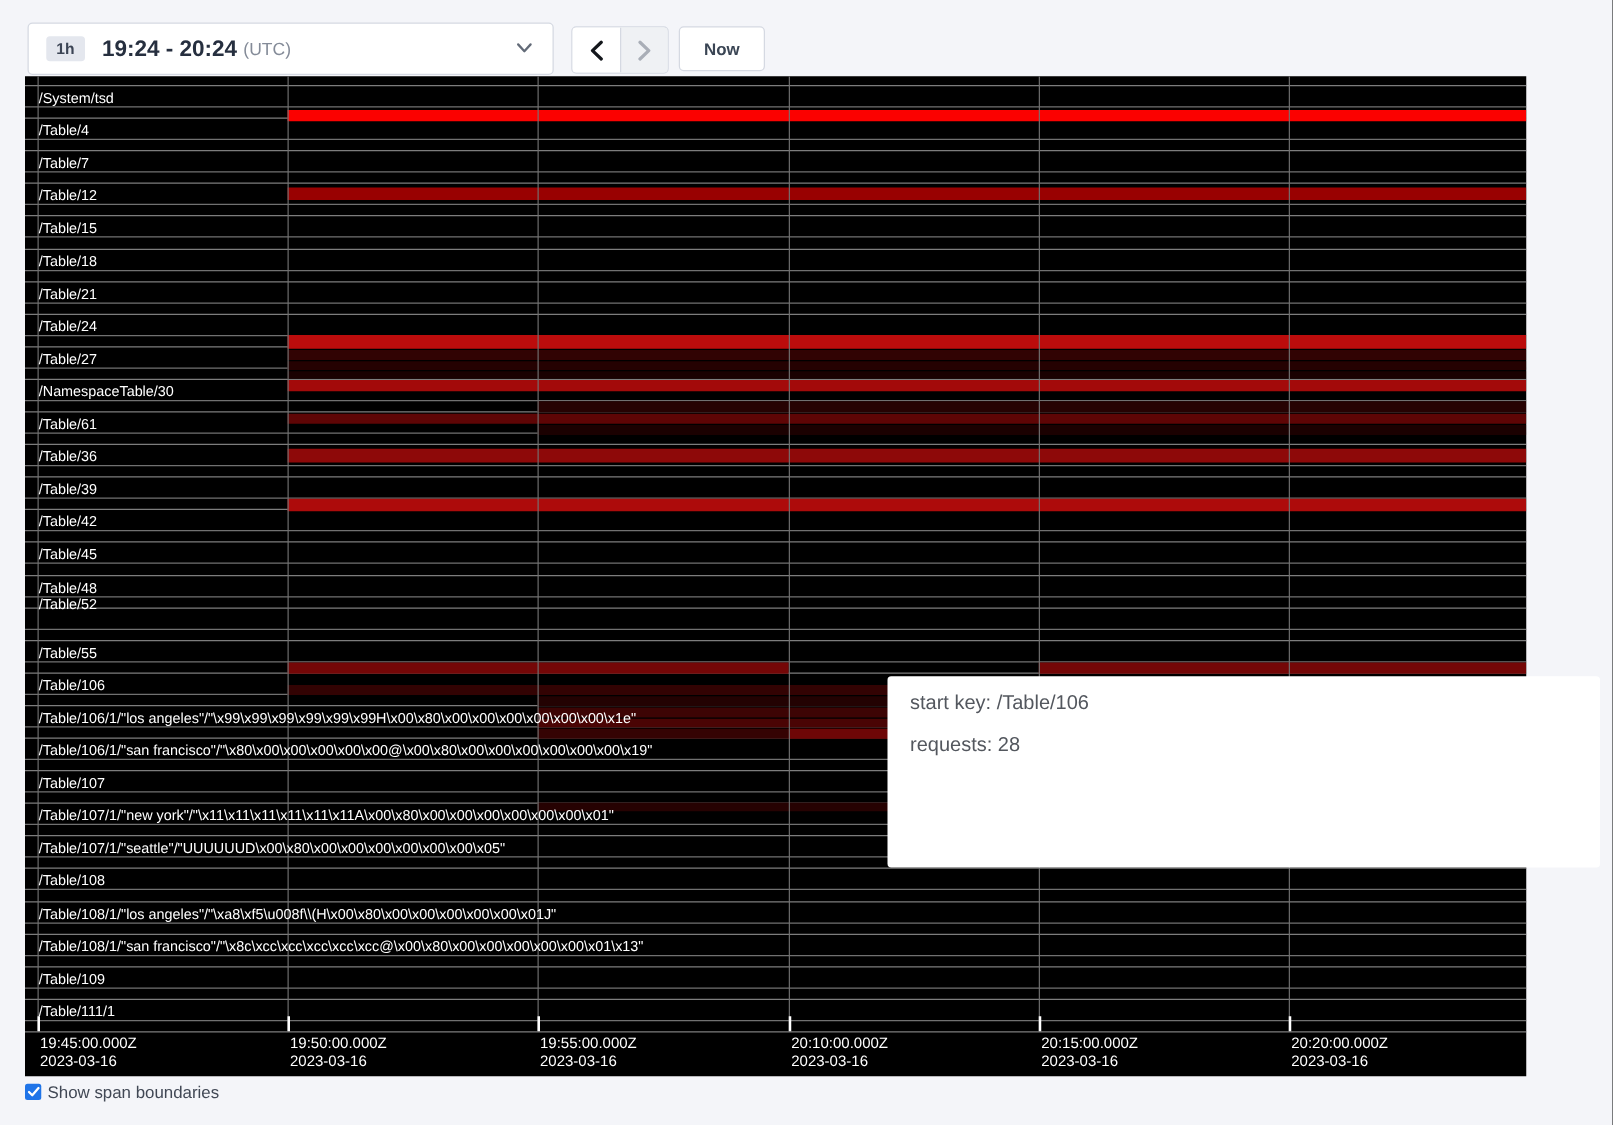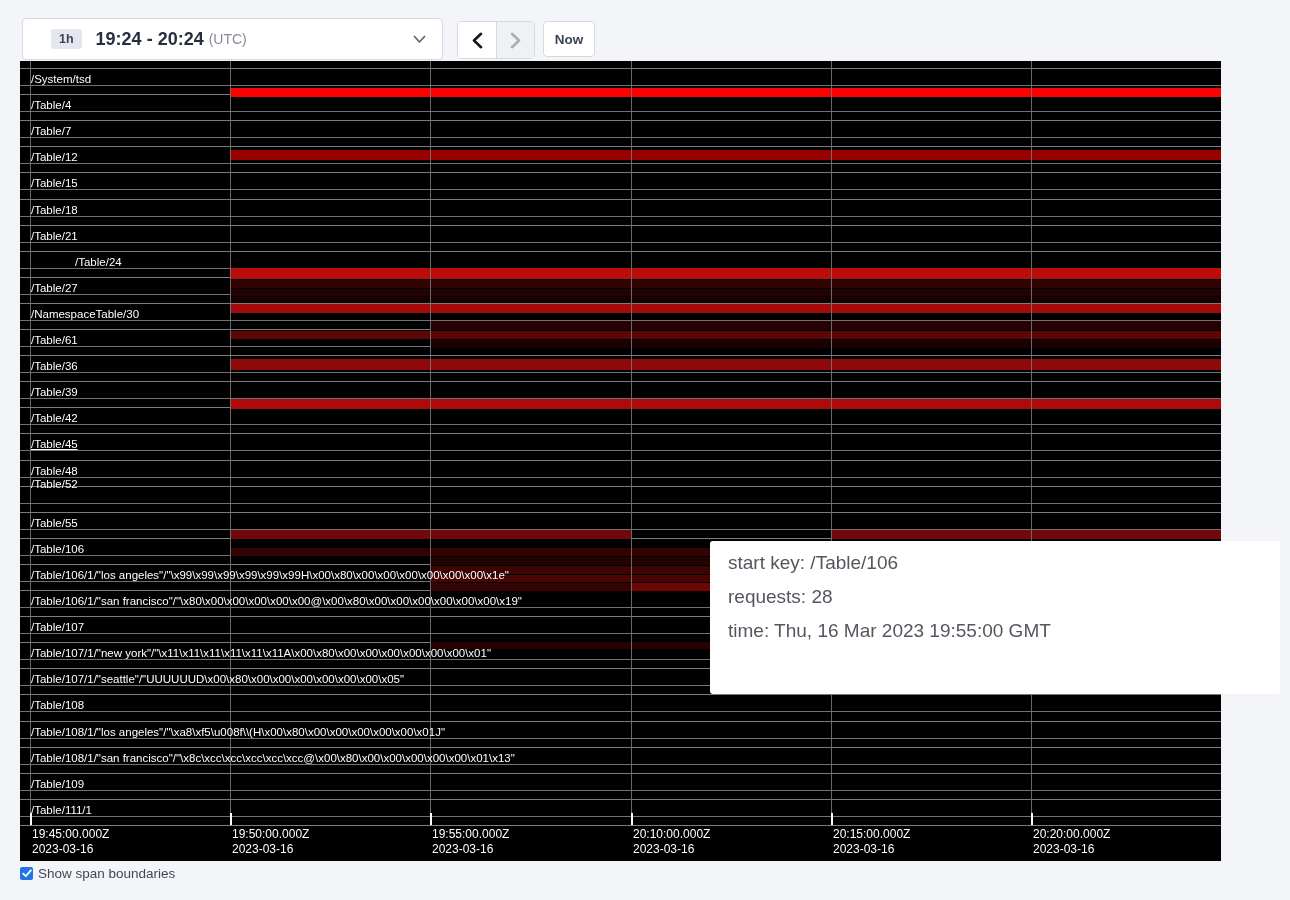--- a/index.html
+++ b/index.html
@@ -8,40 +8,40 @@
     background:#f4f5f9;
     font-family:"Liberation Sans", sans-serif;
     position:relative;
   }
   
   .toolbar{position:absolute;left:0;top:0;width:1290px;height:61px;}
   .time-select{
     position:absolute;left:22px;top:18px;width:421px;height:42px;
     background:#fff;border:1px solid #d5d9e2;border-radius:4px;
     box-sizing:border-box;display:flex;align-items:center;
-    padding:0 16px 0 28px;cursor:pointer;
+    padding:0 16px 0 14px;cursor:pointer;
   }
   .dur-badge{
     background:#e4e7ee;color:#3c4555;font-weight:700;font-size:12.5px;
     padding:3px 8px;border-radius:3px;margin-right:14px;
   }
   .range-text{font-weight:700;font-size:18px;color:#262f3f;}
   .tz-text{font-size:14px;color:#848b98;margin-left:5px;}
   .spacer{flex:1;}
   .btn-group{
     position:absolute;left:457px;top:21px;height:36px;display:flex;
     border:1px solid #d5d9e2;border-radius:4px;overflow:hidden;background:#fff;
   }
   .nav-btn{
     width:38px;height:100%;display:flex;align-items:center;justify-content:center;
     background:#fff;cursor:pointer;box-sizing:border-box;
   }
   .nav-btn.next{background:#eff1f4;border-left:1px solid #d5d9e2;cursor:default;}
   .now-btn{
-    position:absolute;left:543px;top:21px;width:52px;height:36px;
+    position:absolute;left:543px;top:21px;width:69px;height:36px;
     background:#fff;border:1px solid #d5d9e2;border-radius:4px;
     box-sizing:border-box;display:flex;align-items:center;justify-content:center;
     font-size:13.5px;font-weight:700;color:#3a4554;cursor:pointer;
   }
   
   .kv{
     position:absolute;left:20px;top:61px;width:1201px;height:800px;
     background:#000;overflow:hidden;
   }
   .hline{position:absolute;left:0;right:0;height:1px;background:#7d7d7d;}
@@ -54,21 +54,21 @@
     white-space:pre;z-index:5;
   }
   .axis-label{position:absolute;top:766px;color:#ffffff;font-size:12px;line-height:15px;white-space:nowrap;z-index:5;}
   
   .kv-tooltip{
     position:absolute;left:710px;top:541px;width:570px;height:153px;
     background:#ffffff;border-radius:3px;box-sizing:border-box;
     padding:12px 18px;z-index:10;
   }
   .kv-tooltip .tline{
-    font-size:19px;color:#53575e;line-height:19px;margin-bottom:15px;
+    font-size:16px;color:#53575e;line-height:19px;margin-bottom:15px;
     white-space:nowrap;
   }
   
   .footer{position:absolute;left:20px;top:866px;display:flex;align-items:flex-start;}
   .cbx{
     width:13px;height:13px;background:#1f74e8;border-radius:2px;margin-top:1px;
     display:flex;align-items:center;justify-content:center;cursor:pointer;flex:0 0 auto;
   }
   .cbx-label{font-size:13.5px;color:#414855;margin-left:5px;line-height:16px;}
 </style>
@@ -223,48 +223,47 @@
       <div>20:20:00.000Z</div>
       <div>2023-03-16</div>
     </div>
     <div class="rowlabel" style="top: 12px;">/System/tsd</div>
     <div class="rowlabel" style="top: 38.1px;">/Table/4</div>
     <div class="rowlabel" style="top: 64.2px;">/Table/7</div>
     <div class="rowlabel" style="top: 90.3px;">/Table/12</div>
     <div class="rowlabel" style="top: 116.4px;">/Table/15</div>
     <div class="rowlabel" style="top: 142.5px;">/Table/18</div>
     <div class="rowlabel" style="top: 168.6px;">/Table/21</div>
-    <div class="rowlabel" style="top: 194.7px; margin-left: 44px;">/Table/24</div>
+    <div class="rowlabel" style="top: 194.7px;">/Table/24</div>
     <div class="rowlabel" style="top: 220.8px;">/Table/27</div>
     <div class="rowlabel" style="top: 246.9px;">/NamespaceTable/30</div>
     <div class="rowlabel" style="top: 273px;">/Table/61</div>
     <div class="rowlabel" style="top: 299.1px;">/Table/36</div>
     <div class="rowlabel" style="top: 325.2px;">/Table/39</div>
     <div class="rowlabel" style="top: 351.3px;">/Table/42</div>
-    <div class="rowlabel" style="top: 377.4px; text-decoration: underline;">/Table/45</div>
+    <div class="rowlabel" style="top: 377.4px;">/Table/45</div>
     <div class="rowlabel" style="top: 403.5px;">/Table/48</div>
     <div class="rowlabel" style="top: 417px;">/Table/52</div>
     <div class="rowlabel" style="top: 455.7px;">/Table/55</div>
     <div class="rowlabel" style="top: 481.8px;">/Table/106</div>
     <div class="rowlabel" style="top: 507.9px;">/Table/106/1/"los angeles"/"\x99\x99\x99\x99\x99\x99H\x00\x80\x00\x00\x00\x00\x00\x00\x1e"</div>
     <div class="rowlabel" style="top: 534px;">/Table/106/1/"san francisco"/"\x80\x00\x00\x00\x00\x00@\x00\x80\x00\x00\x00\x00\x00\x00\x19"</div>
     <div class="rowlabel" style="top: 560.1px;">/Table/107</div>
     <div class="rowlabel" style="top: 586.2px;">/Table/107/1/"new york"/"\x11\x11\x11\x11\x11\x11A\x00\x80\x00\x00\x00\x00\x00\x00\x01"</div>
     <div class="rowlabel" style="top: 612.3px;">/Table/107/1/"seattle"/"UUUUUUD\x00\x80\x00\x00\x00\x00\x00\x00\x05"</div>
     <div class="rowlabel" style="top: 638.4px;">/Table/108</div>
     <div class="rowlabel" style="top: 664.5px;">/Table/108/1/"los angeles"/"\xa8\xf5\u008f\\(H\x00\x80\x00\x00\x00\x00\x00\x01J"</div>
     <div class="rowlabel" style="top: 690.6px;">/Table/108/1/"san francisco"/"\x8c\xcc\xcc\xcc\xcc\xcc@\x00\x80\x00\x00\x00\x00\x00\x01\x13"</div>
     <div class="rowlabel" style="top: 716.7px;">/Table/109</div>
     <div class="rowlabel" style="top: 742.8px;">/Table/111/1</div>
   </div>
 
 <div class="kv-tooltip">
   <div class="tline">start key: /Table/106</div>
   <div class="tline">requests: 28</div>
-  <div class="tline">time: Thu, 16 Mar 2023 19:55:00 GMT</div>
 </div>
 
 <div class="footer">
   <span class="cbx">
     <svg width="10" height="9" viewBox="0 0 10 9">
         <polyline points="1.2,4.6 3.8,7.2 8.8,1.4" fill="none" stroke="#ffffff" stroke-width="1.8" stroke-linecap="round" stroke-linejoin="round"></polyline>
       </svg>
   </span>
   <span class="cbx-label">Show span boundaries</span>
 </div>

